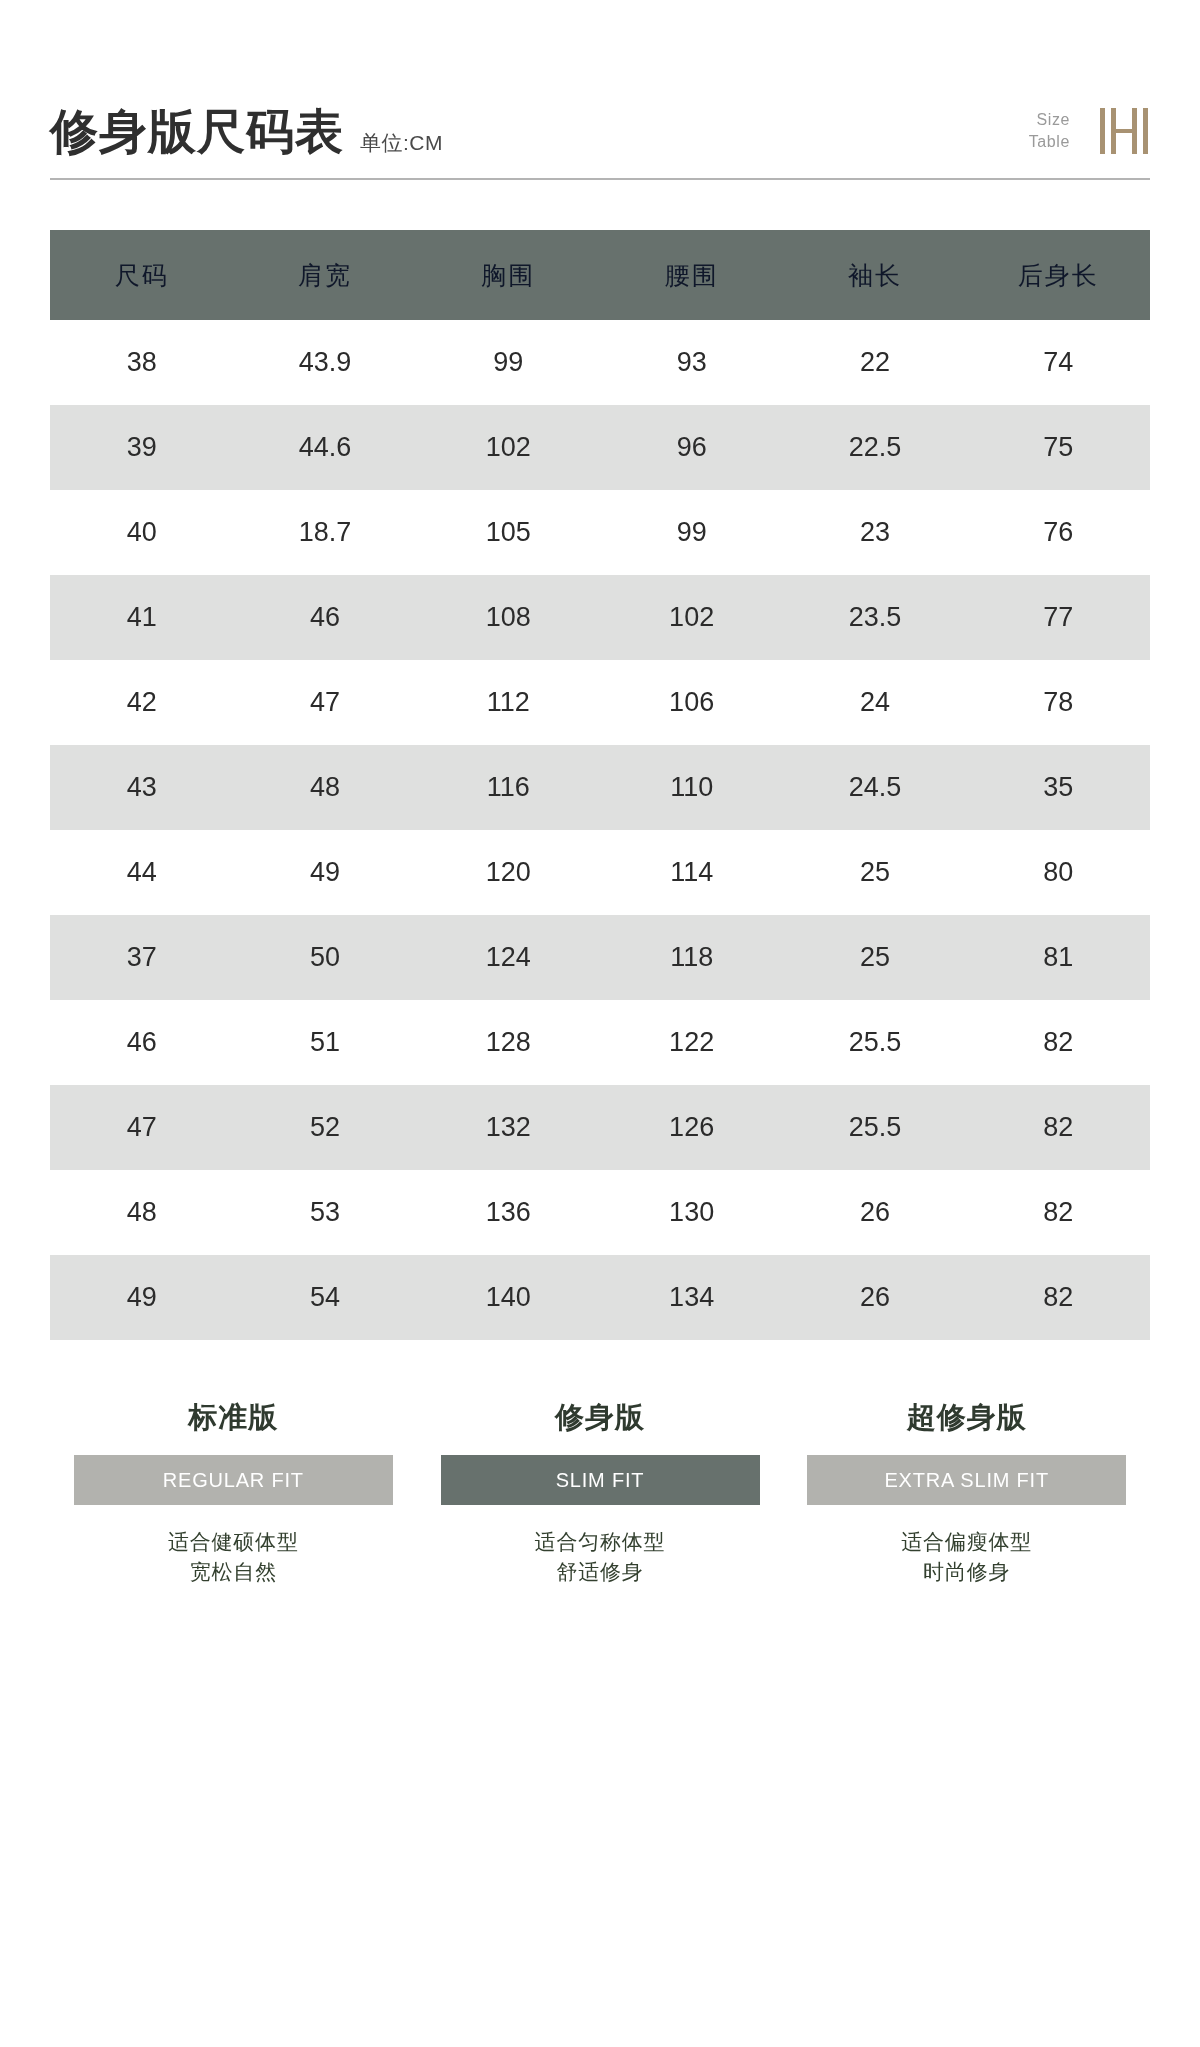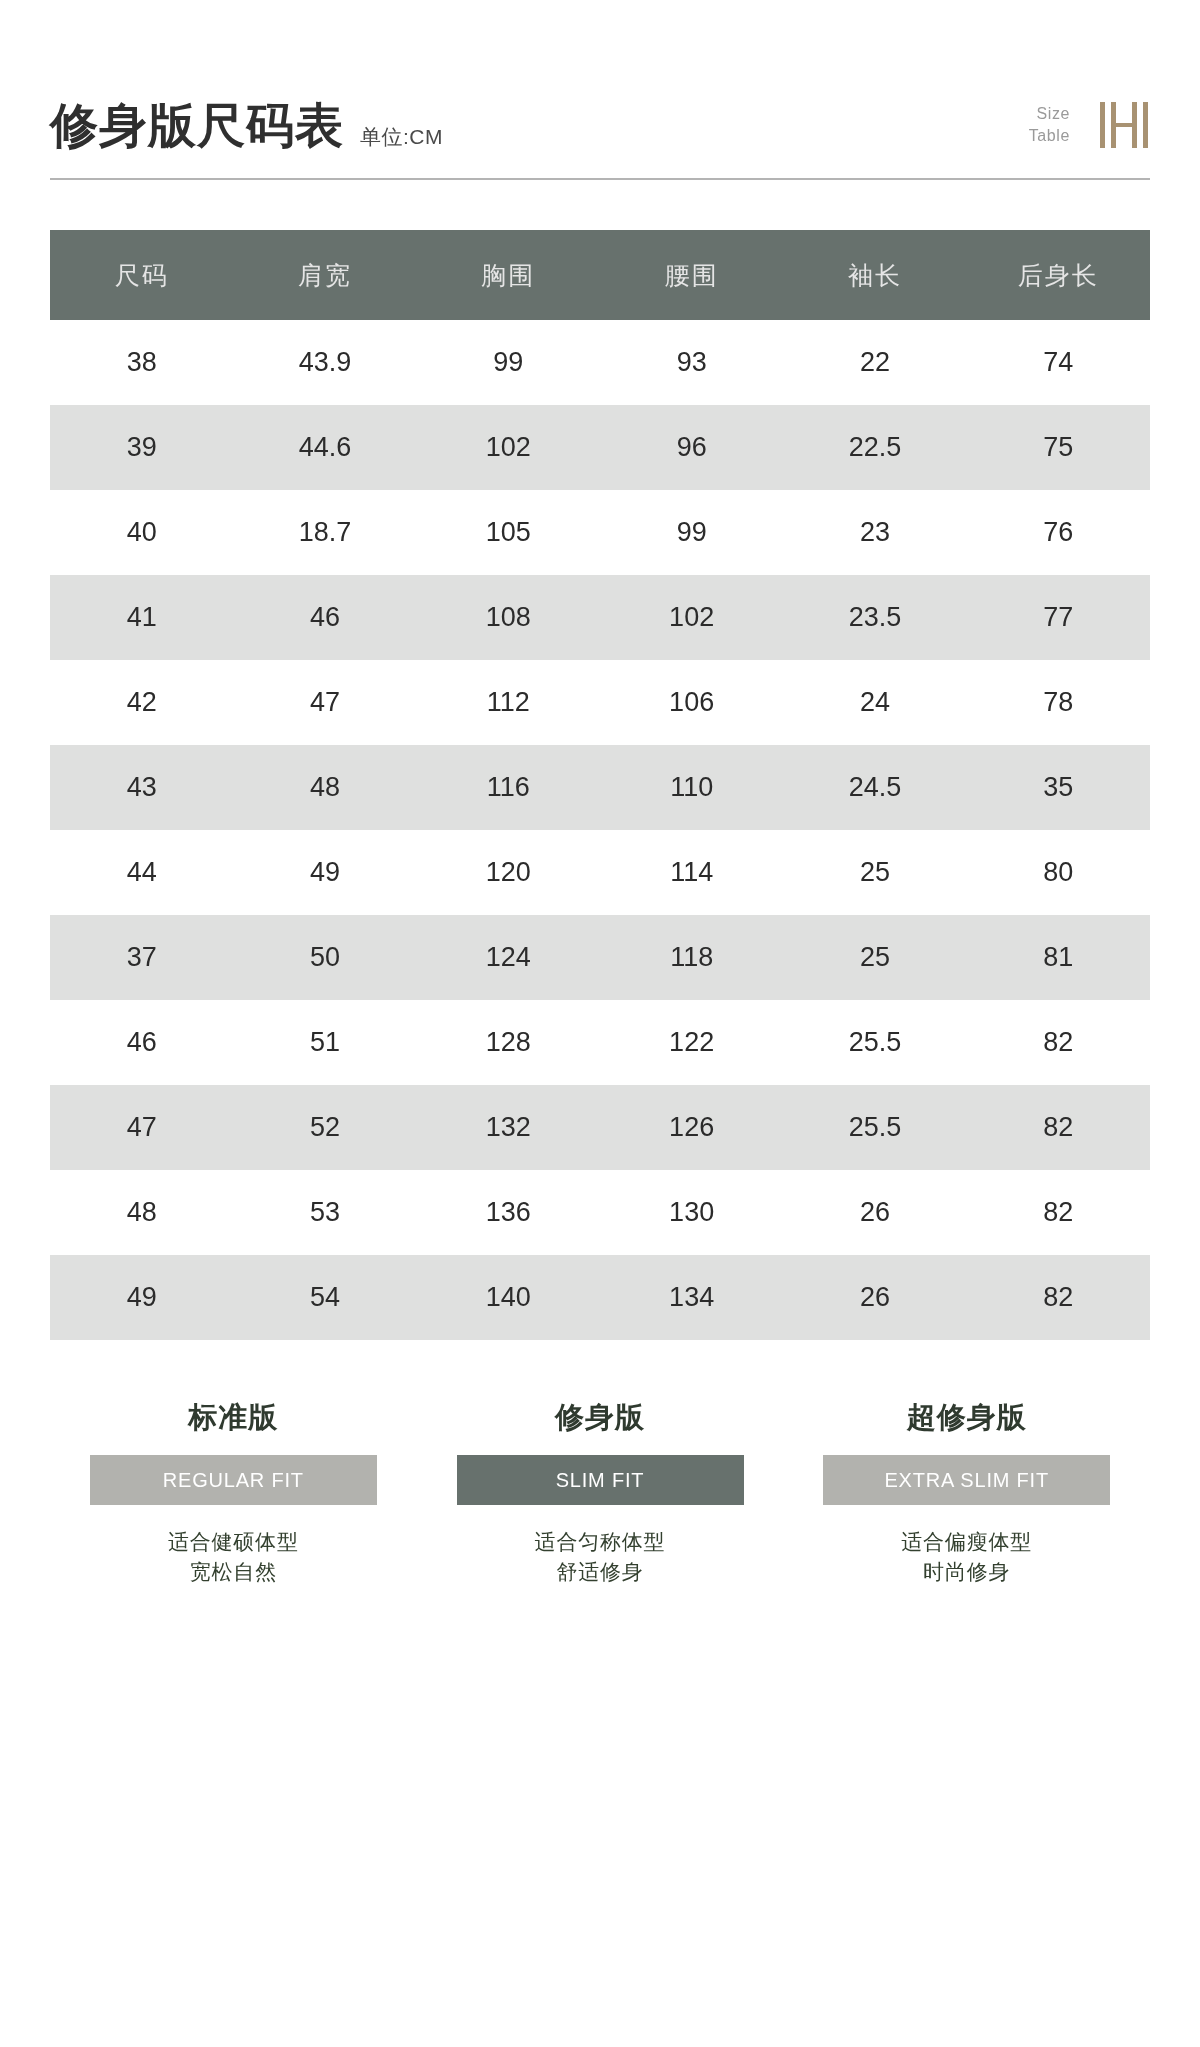--- a/index.html
+++ b/index.html
@@ -21,21 +21,21 @@
     position: relative;
     padding: 0 50px;
     height: 180px;
     box-sizing: border-box;
   }
   .header-inner {
     display: flex;
     align-items: flex-end;
     justify-content: space-between;
     height: 100%;
-    padding-bottom: 30px;
+    padding-bottom: 24px;
     box-sizing: border-box;
   }
   .title-block {
     display: flex;
     align-items: baseline;
   }
   .page-title {
     font-size: 48px;
     font-weight: 700;
     letter-spacing: 1px;
@@ -92,21 +92,21 @@
   .table-wrap {
     margin: 50px 50px 0 50px;
   }
   table.size-table {
     width: 100%;
     border-collapse: collapse;
     table-layout: fixed;
   }
   table.size-table th {
     background: #67716d;
-    color: #e5e5e5;
+    color: #0f172a;
     font-size: 25px;
     font-weight: 400;
     letter-spacing: 2px;
     height: 88px;
     text-align: center;
     vertical-align: middle;
   }
   table.size-table td {
     text-align: center;
     vertical-align: middle;
@@ -136,21 +136,21 @@
   .fit-title {
     font-size: 29px;
     font-weight: 700;
     color: #2f3a2f;
     letter-spacing: 1px;
     margin-bottom: 17px;
   }
   .fit-badge {
     display: block;
     margin: 0 auto;
-    width: 287px;
+    width: 319px;
     max-width: 100%;
     height: 50px;
     line-height: 50px;
     color: #ffffff;
     font-size: 20px;
     letter-spacing: 0.8px;
     background: #b2b2ae;
   }
   .fit-badge.active {
     background: #67716d;

